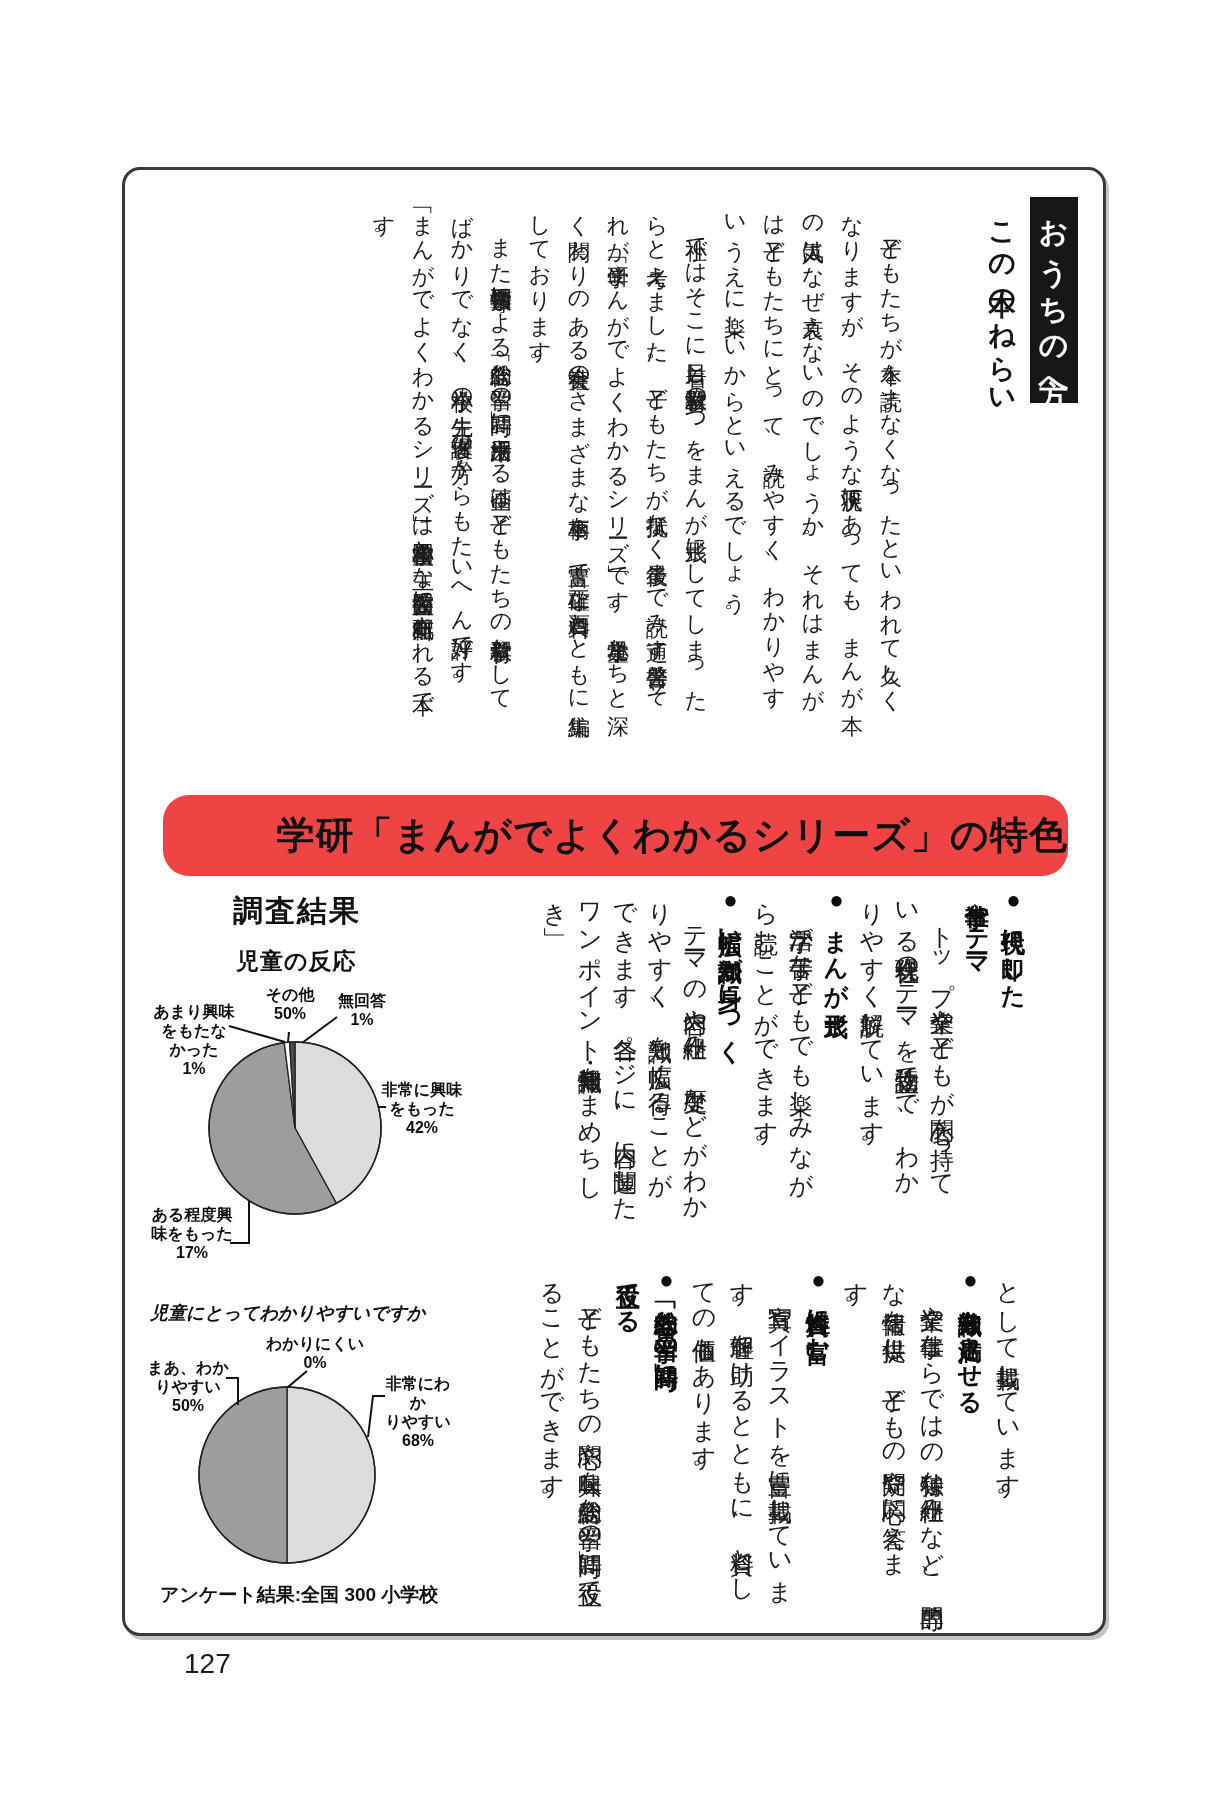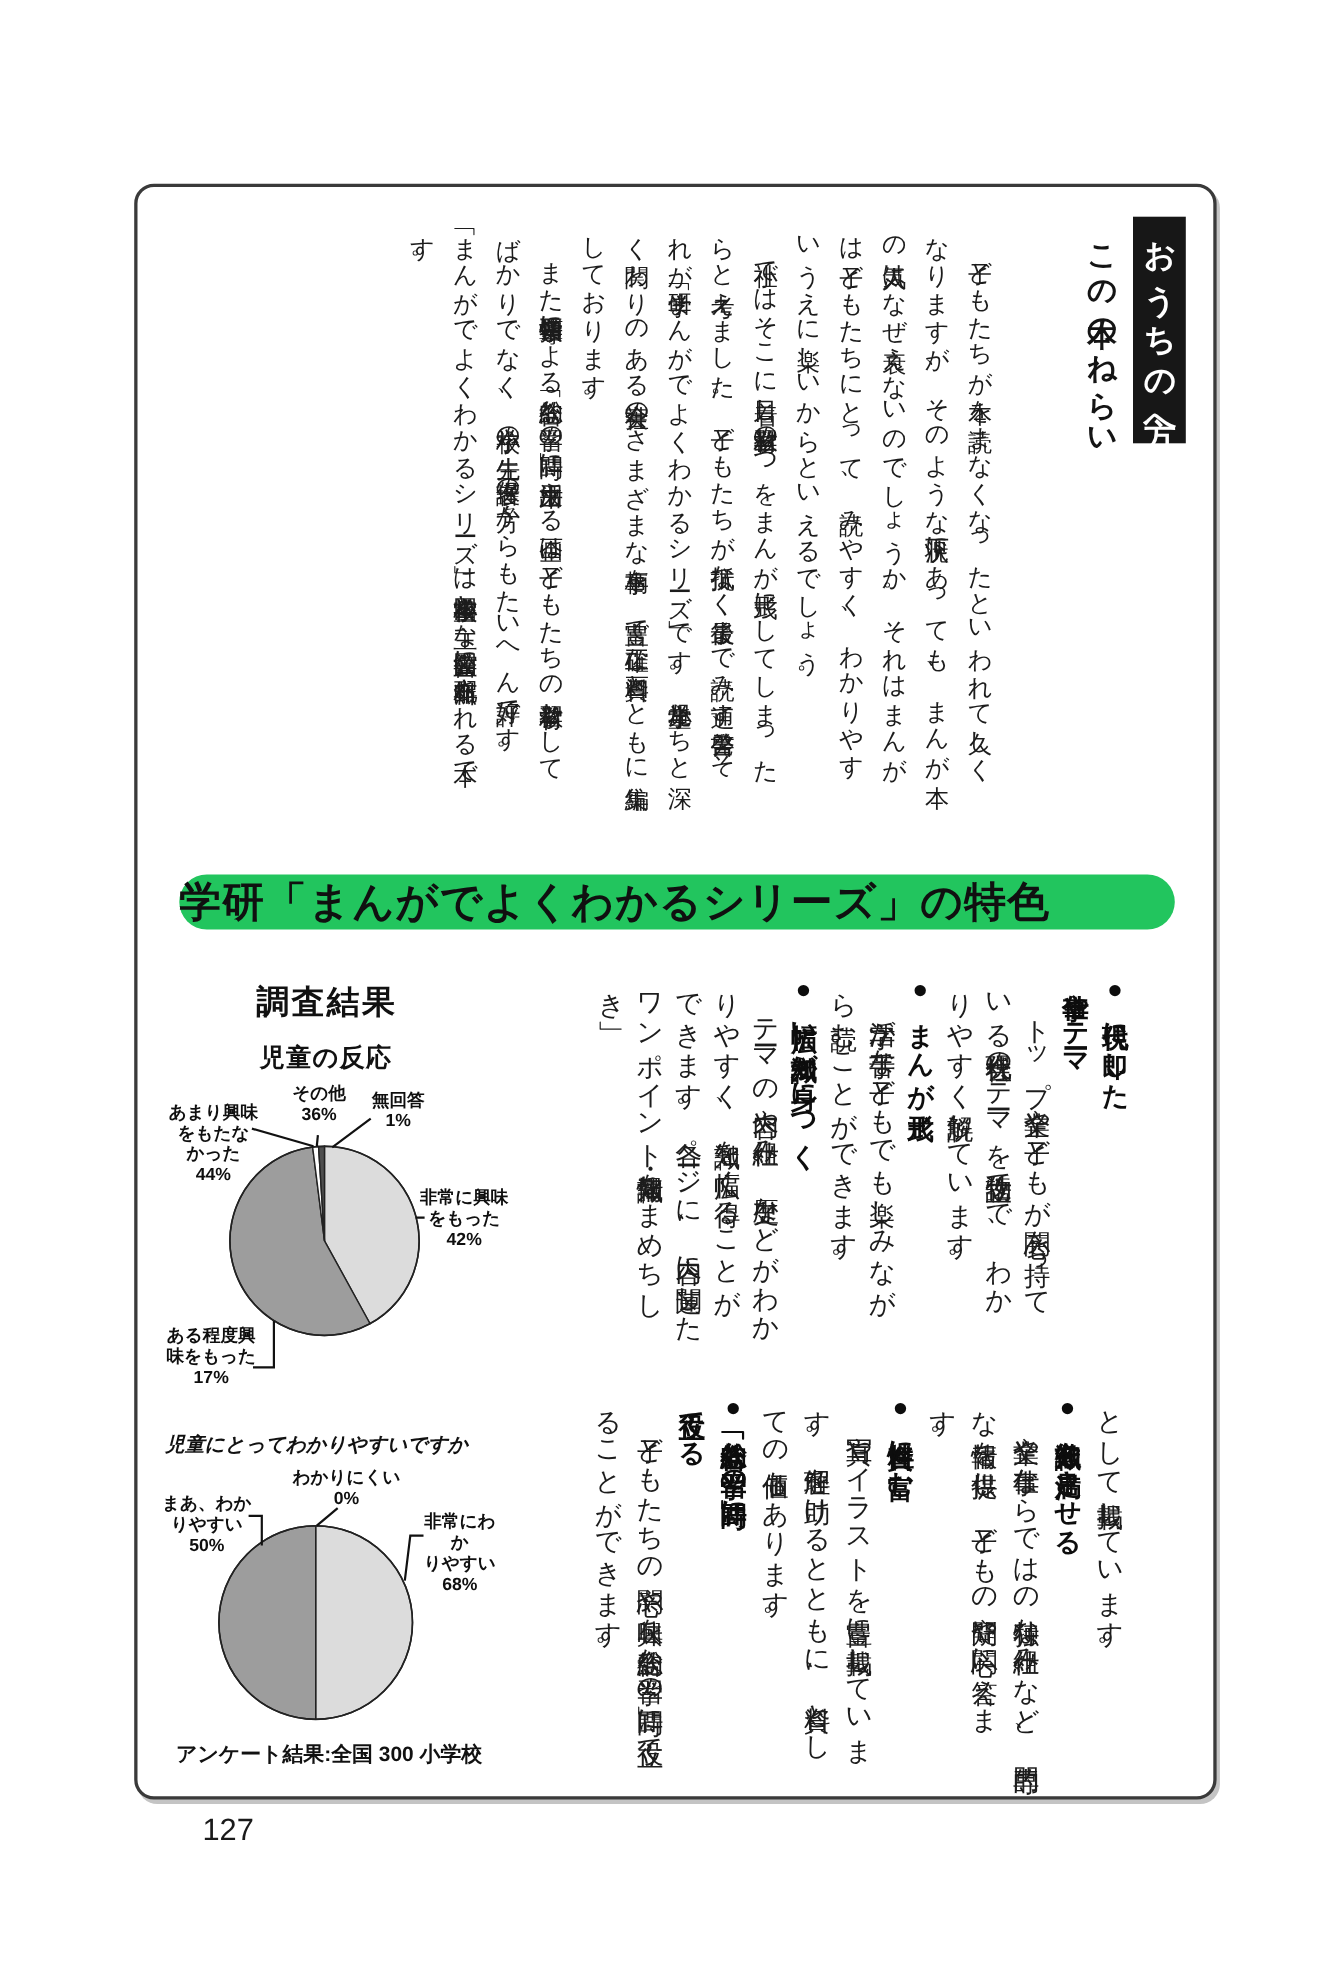--- a/index.html
+++ b/index.html
@@ -14,22 +14,22 @@
   .tag span{writing-mode:vertical-rl;color:#fff;font-weight:bold;font-size:29px;letter-spacing:6px;}
   
   .main-title{position:absolute;left:984px;top:204px;writing-mode:vertical-rl;
               font-size:27px;font-weight:bold;letter-spacing:2px;color:#141414;}
   
   .intro{position:absolute;left:170px;top:200px;width:741px;height:502px;
          writing-mode:vertical-rl;white-space:pre-line;
          font-family:"Liberation Serif","DejaVu Serif",serif;
          font-size:22px;line-height:39px;color:#1c1c1c;}
   
-  .banner{position:absolute;left:163px;top:795px;width:905px;height:50px;background:#22c55e;
-          border-radius:26px;display:flex;align-items:center;justify-content:flex-start;}
+  .banner{position:absolute;left:163px;top:795px;width:905px;height:81px;background:#ef4444;
+          border-radius:26px;display:flex;align-items:center;justify-content:flex-end;}
   .banner span{font-size:38px;font-weight:bold;letter-spacing:1px;color:#101010;}
   
   .feat{position:absolute;writing-mode:vertical-rl;white-space:pre-line;
         font-family:"Liberation Serif","DejaVu Serif",serif;font-size:24px;color:#1c1c1c;}
   .feat .h{font-family:"Liberation Sans","DejaVu Sans",sans-serif;font-weight:bold;color:#0d0d0d;}
   .feat1{left:470px;top:886px;width:596px;height:324px;line-height:35px;}
   .feat2{left:455px;top:1266px;width:610px;height:338px;line-height:38px;}
   
   .survey-title{position:absolute;left:233px;top:891px;font-size:30px;font-weight:bold;letter-spacing:2px;text-align:right;}
   .survey-sub{position:absolute;left:236px;top:946px;font-size:23px;font-weight:bold;letter-spacing:1px;}
@@ -83,27 +83,27 @@
         <path d="M155,148 L149.6,62.2 A86,86 0 0 1 155.0,62.0 Z" fill="#4e4e4e" stroke="#222" stroke-width="1.3"></path>
         <circle cx="155" cy="148" r="86" fill="none" stroke="#222" stroke-width="1.5"></circle>
       </g>
     <polyline class="leader" points="149,52 148,62"></polyline>
     <polyline class="leader" points="197,37 162,63"></polyline>
     <polyline class="leader" points="89,46 145,62"></polyline>
     <polyline class="leader" points="246,127 238,127"></polyline>
     <polyline class="leader" points="90,263 109,263 109,221"></polyline>
   </svg>
   <div class="co co-other">その他
-36%</div>
+50%</div>
   <div class="co co-none">無回答
 1%</div>
   <div class="co co-little">あまり興味
 をもたな
 かった
-44%</div>
+1%</div>
   <div class="co co-very1">非常に興味
 をもった
 42%</div>
   <div class="co co-some">ある程度興
 味をもった
 17%</div>
 
   <div class="chart2-title">児童にとってわかりやすいですか</div>
   <svg class="pie-svg svg2" width="340" height="252" viewBox="0 0 340 252">
       <g>

